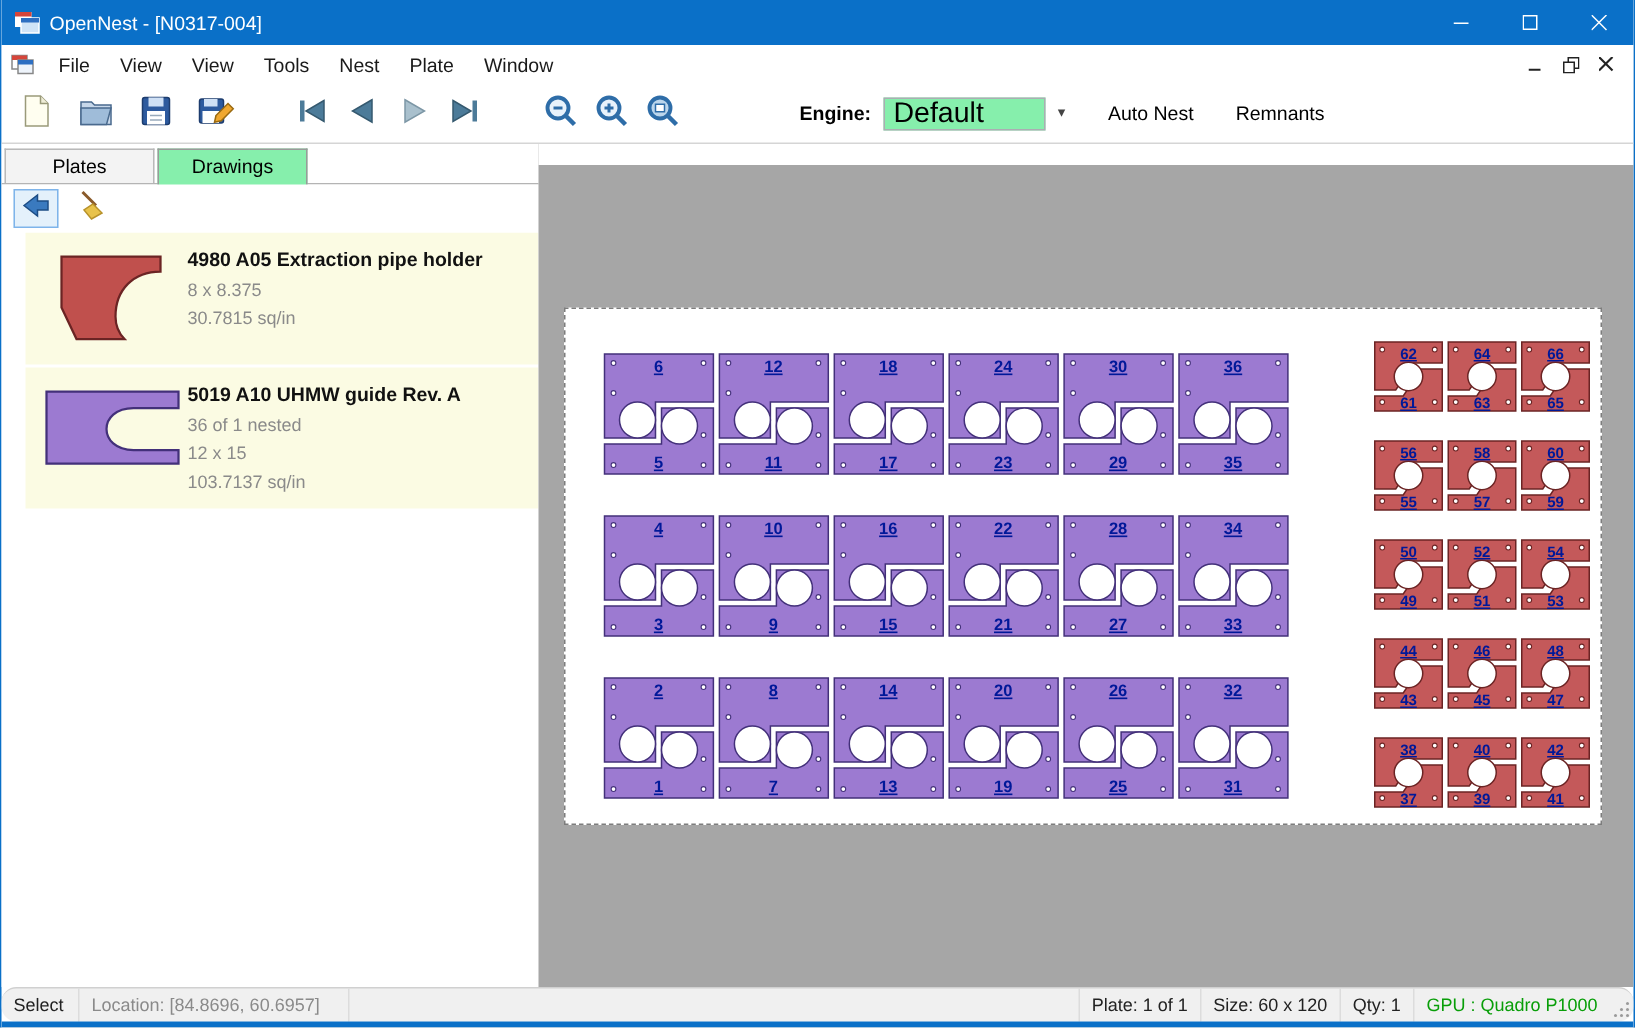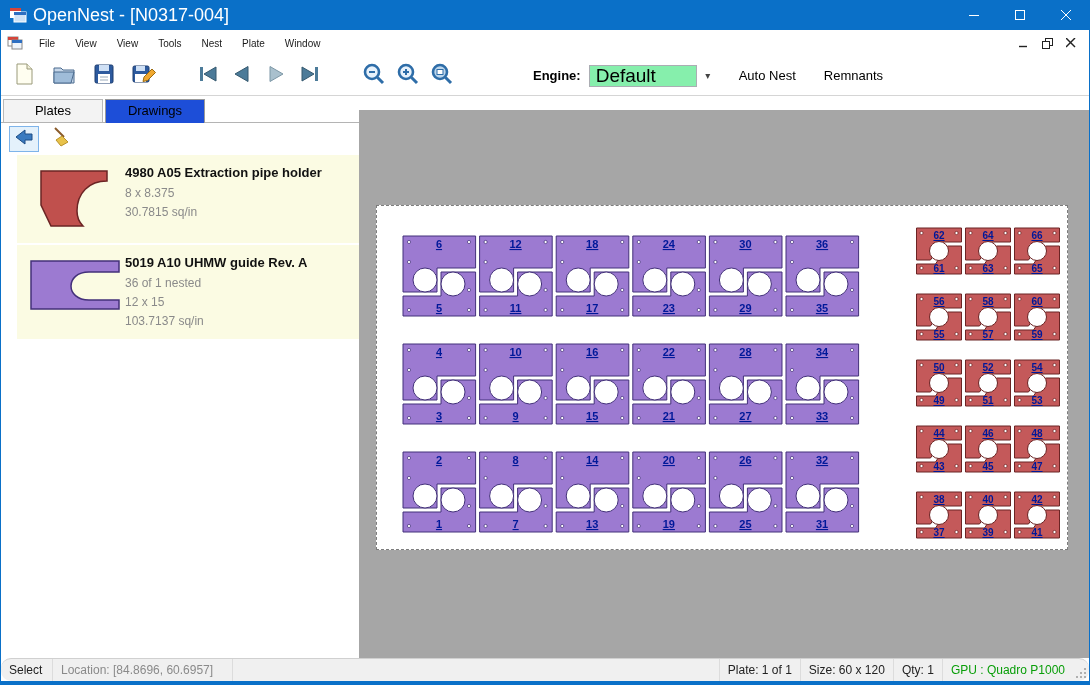--- a/index.html
+++ b/index.html
@@ -4,27 +4,27 @@
 <style>
   * { box-sizing: border-box; margin: 0; padding: 0; }
   html,body { width:1090px; height:685px; font-family:"Liberation Sans","DejaVu Sans",sans-serif; }
   .window { position:relative; width:1090px; height:685px; background:#fff; overflow:hidden;
             border-left:1px solid #0a70c8; border-right:1px solid #0a70c8; }
 
   
   .titlebar { position:absolute; left:0; top:0; right:0; height:30px; background:#0a70c8;
               display:flex; align-items:center; color:#fff; }
   .app-icon { margin:0 6px 0 8px; display:flex; }
-  .title-text { font-size:18px; }
+  .title-text { font-size:13px; }
   .win-controls { margin-left:auto; display:flex; height:30px; }
   .win-btn { width:46px; height:30px; display:flex; align-items:center; justify-content:center; }
 
   
   .menubar { position:absolute; left:0; top:30px; right:0; height:26px; background:#fff;
-             display:flex; align-items:center; font-size:10px; color:#1a1a1a; }
+             display:flex; align-items:center; font-size:13px; color:#1a1a1a; }
   .mdi-icon { margin:0 6px 0 6px; display:flex; }
   .menu-item { padding:4px 10px; cursor:default; }
   .mdi-controls { margin-left:auto; display:flex; align-items:center; padding-right:6px; }
   .mdi-btn { width:24px; height:20px; display:flex; align-items:center; justify-content:center; }
 
   
   .toolbar { position:absolute; left:0; top:56px; right:0; height:40px; background:#fff;
              border-bottom:1px solid #d5d5d5; display:flex; align-items:center; font-size:13px; }
   .tb-btn { width:34px; height:34px; display:flex; align-items:center; justify-content:center; }
   .tb-group { display:flex; align-items:center; }
@@ -35,21 +35,21 @@
   .combo-arrow { margin-left:4px; font-size:10px; color:#444; width:14px; text-align:center; }
   .text-btn { margin-left:20px; padding:4px 4px; }
 
   
   .content { position:absolute; left:0; top:96px; right:0; height:562px; display:flex; }
 
   .left-panel { width:358px; background:#fff; display:flex; flex-direction:column; }
   .tab-row { display:flex; height:27px; border-bottom:1px solid #b4b4b4; padding:3px 0 0 2px; background:#fff; }
   .tab { min-width:100px; text-align:center; font-size:13px; line-height:22px;
          border:1px solid #b9b9b9; border-bottom:none; background:#f3f3f3; margin-right:2px; }
-  .tab.active { background:#1d4ed8; height:25px; margin-bottom:-1px; border-color:#9a9a9a; }
+  .tab.active { background:#86efac; height:25px; margin-bottom:-1px; border-color:#9a9a9a; }
   .panel-toolbar { height:32px; display:flex; align-items:center; gap:8px; padding-left:8px; background:#fff; }
   .ptb-btn { width:30px; height:26px; display:flex; align-items:center; justify-content:center; }
   .ptb-btn.selected { border:1px solid #7eb4ea; background:#e4f1fb; }
 
   .drawing-list { flex:1; overflow:hidden; background:#fff; }
   .drawing-item { display:flex; background:#fbfbe3; padding:10px 8px 8px 8px; margin-bottom:2px; min-height:88px;margin-left:16px; }
   .thumb { width:100px; display:flex; justify-content:center; align-items:flex-start; }
   .info { flex:1; }
   .info .name { font-weight:bold; font-size:13px; color:#111; margin-bottom:4px; }
   .info .sub  { color:#8a8a8a; font-size:12px; line-height:19px; }

